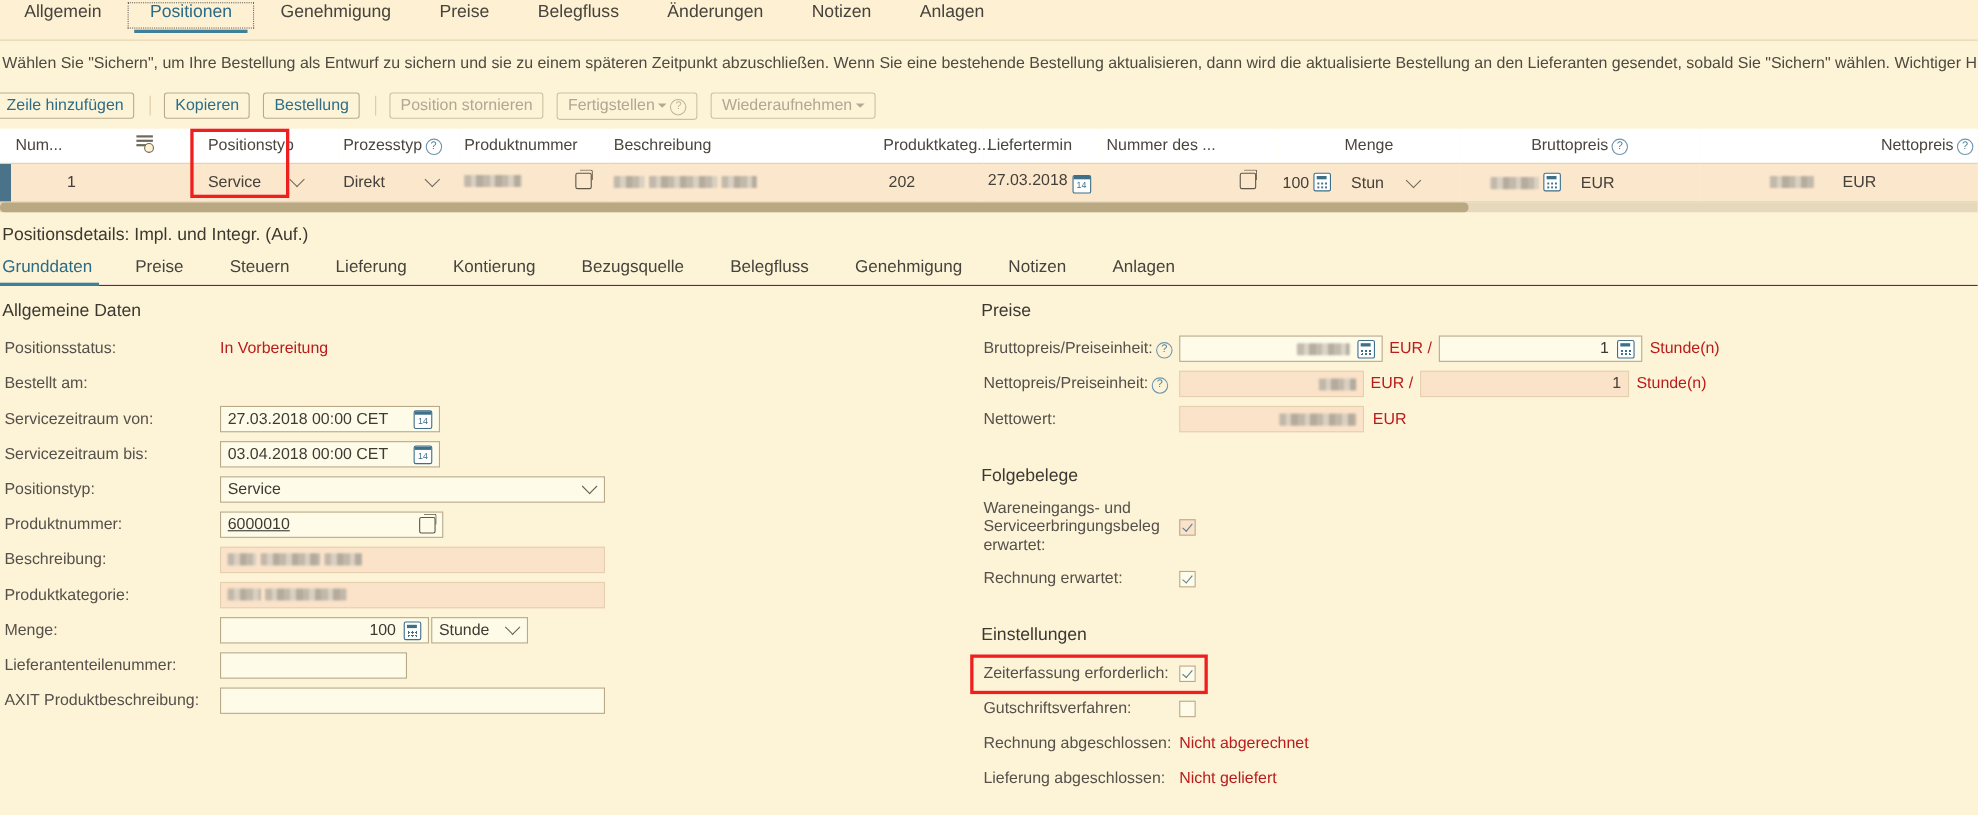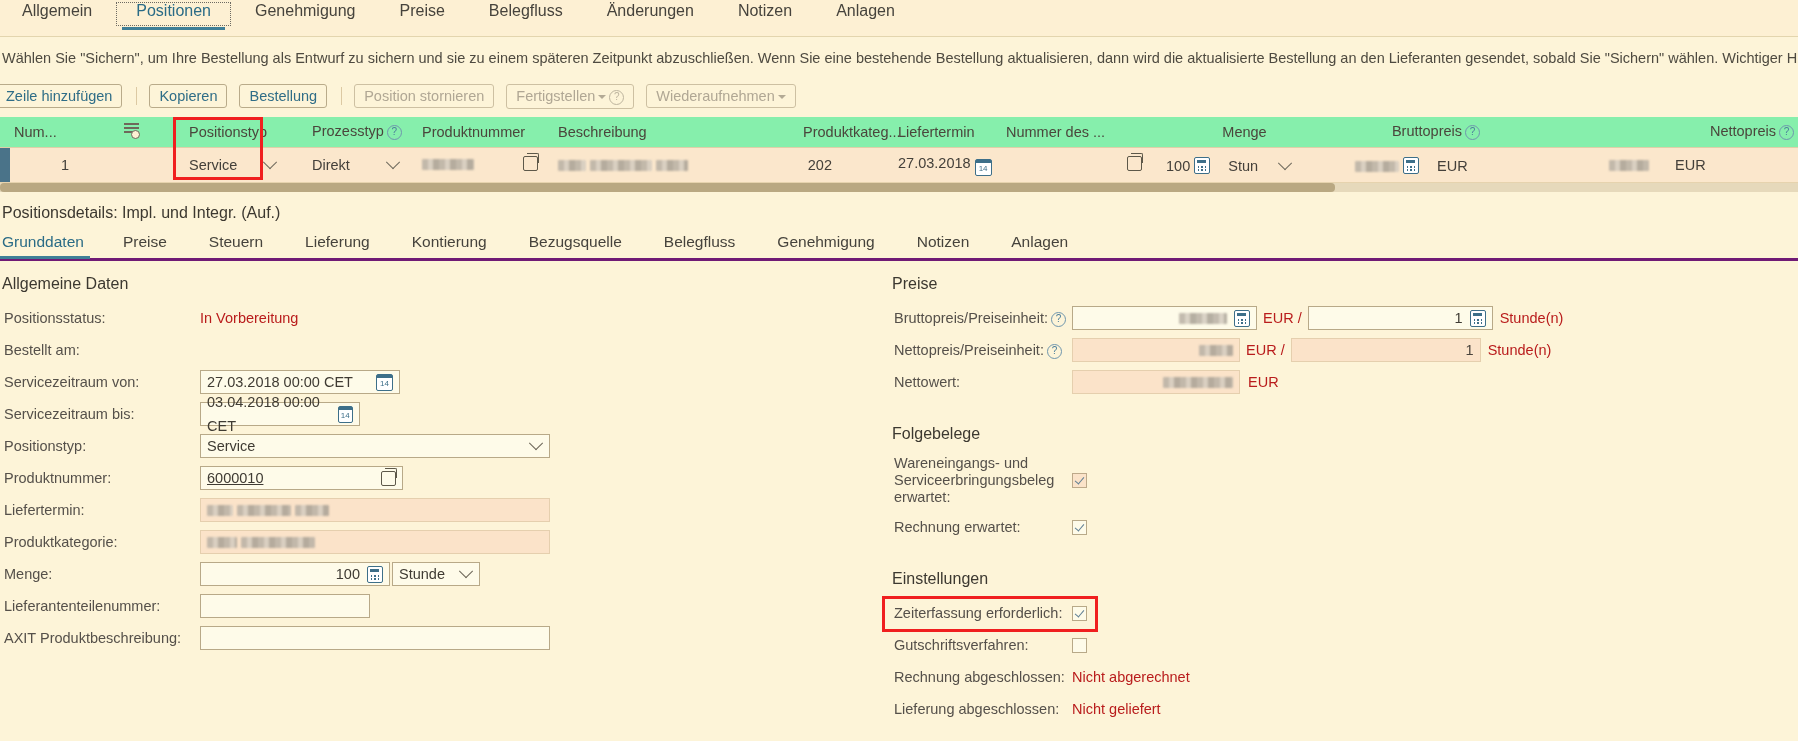--- a/index.html
+++ b/index.html
@@ -117,21 +117,21 @@
     width: 1798px;
     border-collapse: collapse;
     table-layout: fixed;
   }
   table.items th {
     font-weight: normal;
     font-size: 14.5px;
     color: #4a463c;
     text-align: left;
     padding: 6px 4px 7px 4px;
-    background: #86efac;
+    background: #ffffff;
     border-bottom: 1px solid #e0cfa8;
     white-space: nowrap;
     margin-top: 40px;
   }
   table.items td {
     font-size: 14.5px;
     color: #44403a;
     padding: 5px 4px;
     background: #fbe7cc;
     border-bottom: 1px solid #e6d3ae;
@@ -261,21 +261,21 @@
 
   
   .details-title {
     font-size: 16px;
     color: #3c3830;
     padding: 12px 0 6px 2px;
   }
   .subtabs {
     display: flex;
     align-items: flex-end;
-    border-bottom: 3px solid #701a75;
+    border-bottom: 1px solid #701a75;
     padding-left: 0;
     height: 30px;
   }
   .subtabs .stab {
     font-size: 15.5px;
     color: #46433c;
     padding: 2px 21px 7px 21px;
     position: relative;
     white-space: nowrap;
     cursor: pointer;
@@ -526,21 +526,21 @@
     <div class="frow">
       <div class="flabel">Servicezeitraum von:</div>
       <div class="inp" style="width:200px">
         <span>27.03.2018 00:00 CET</span>
         <span class="cal-icon">14</span>
       </div>
     </div>
 
     <div class="frow">
       <div class="flabel">Servicezeitraum bis:</div>
-      <div class="inp" style="width:160px">
+      <div class="inp" style="width:200px">
         <span>03.04.2018 00:00 CET</span>
         <span class="cal-icon">14</span>
       </div>
     </div>
 
     <div class="frow">
       <div class="flabel">Positionstyp:</div>
       <div class="inp sel" style="width:350px">
         <span>Service</span>
         <span class="chev-d"></span>
@@ -550,21 +550,21 @@
 
     <div class="frow">
       <div class="flabel">Produktnummer:</div>
       <div class="inp" style="width:203px">
         <span class="link-ul">6000010</span>
         <span class="copy-icon"></span>
       </div>
     </div>
 
     <div class="frow">
-      <div class="flabel">Liefertermin:</div>
+      <div class="flabel">Beschreibung:</div>
       <div class="inp ro" style="width:350px">
         <span>
           <span class="redact" style="width:26px"></span>
           <span class="redact" style="width:54px"></span>
           <span class="redact" style="width:34px"></span>
         </span>
       </div>
     </div>
 
     <div class="frow">

